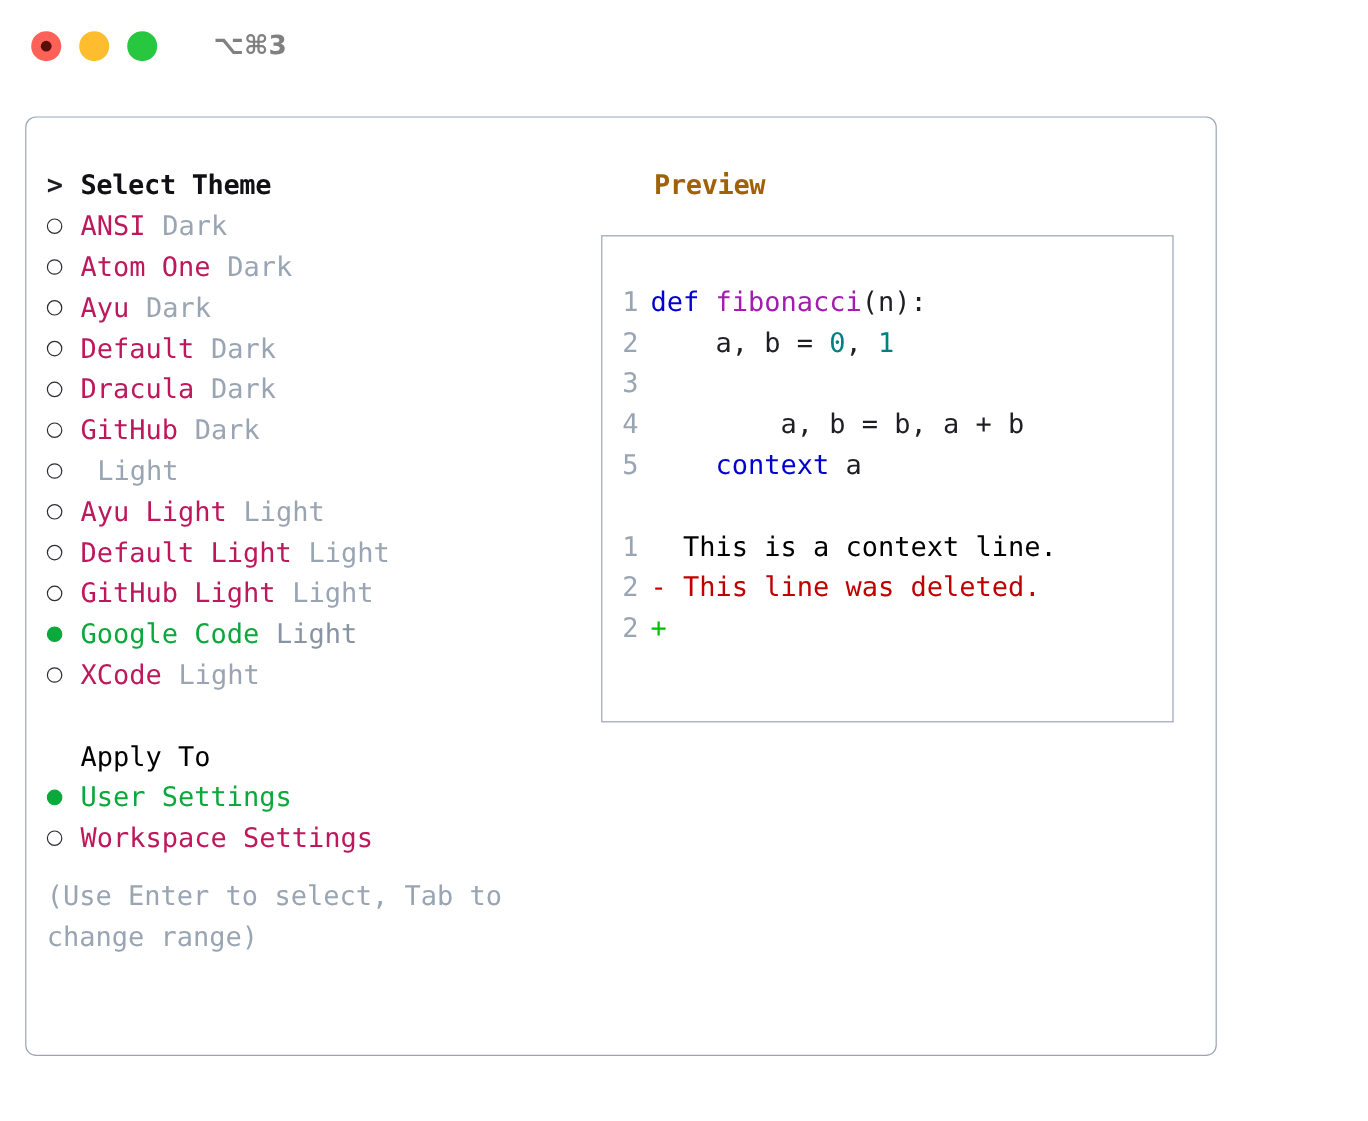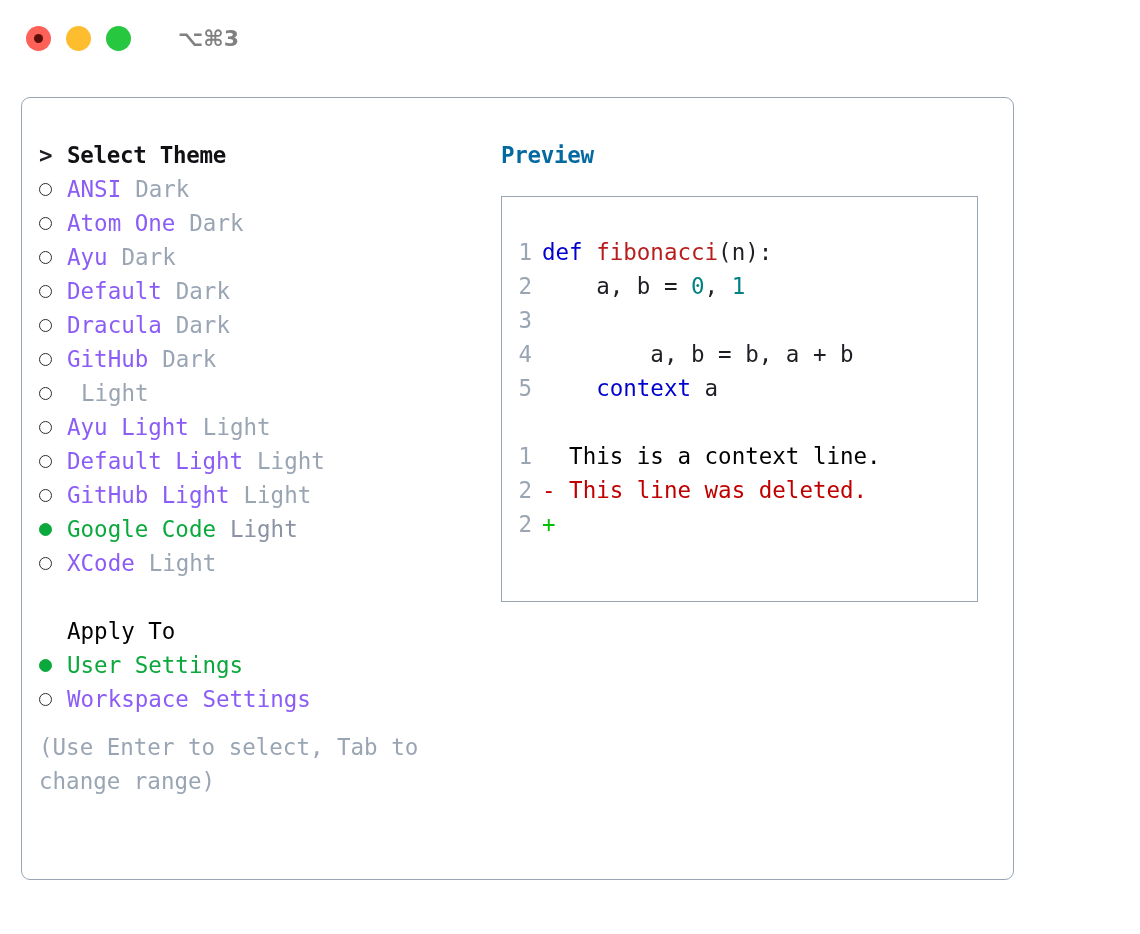--- a/index.html
+++ b/index.html
@@ -85,21 +85,21 @@
     flex: 0 0 28px;
     font-size: 22.5px;
     color: #1e1e24;
   }
   .heading {
     font-weight: 700;
     color: #111115;
     letter-spacing: -0.3px;
   }
   .heading .marker { font-weight: 700; }
-  .label { color: #8b5cf6; }
+  .label { color: #be185d; }
   .label.sel { color: #0ba83c; }
   .variant { color: #9aa5b4; padding-left: 0.62em; }
   .variant.dim2 { color: #8a93a3; }
   .radio-dot {
     display: inline-block;
     width: 28px; flex: 0 0 28px;
   }
   .radio-dot i {
     display: inline-block;
     width: 13px; height: 13px;
@@ -124,23 +124,24 @@
 
   
   .right-col {
     position: absolute;
     left: 479px; top: 40px;
     width: 490px;
   }
   .preview-title {
     font-size: 22.5px;
     font-weight: 700;
-    color: #0369a1;
+    color: #a16207;
     line-height: 34px;
     letter-spacing: -0.3px;
+    margin-left: 44px;
   }
   .preview-box {
     margin-top: 24px;
     width: 477px;
     height: 406px;
     border: 1.5px solid #9aa5b4;
     background: #ffffff;
     padding: 38px 0 0 0;
     overflow: hidden;
   }
@@ -152,21 +153,21 @@
     white-space: pre;
   }
   .lineno {
     flex: 0 0 40px;
     text-align: right;
     color: #9aa5b4;
     padding-right: 10px;
   }
   .codetext { color: #1e1e24; }
   .kw   { color: #0000cf; }
-  .fn   { color: #b91c1c; text-align: right; }
+  .fn   { color: #a21caf; text-align: right; }
   .num  { color: #008080; }
   .pl   { color: #1e1e24; }
   .ctx  { color: #000000; }
   .del  { color: #c00000; }
   .add  { color: #00c000; }
   .gap  { height: 34px; }
 </style>
 </head>
 <body>
 

